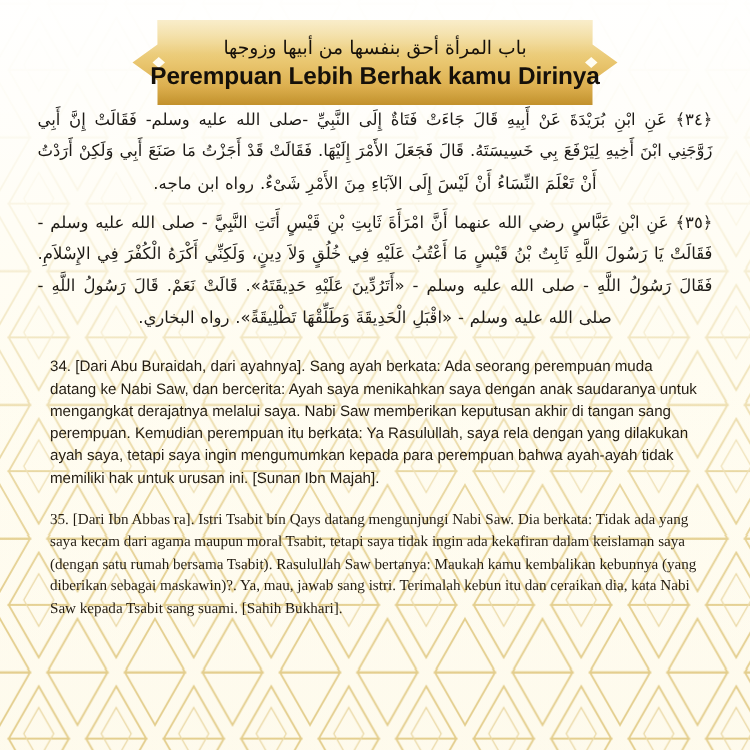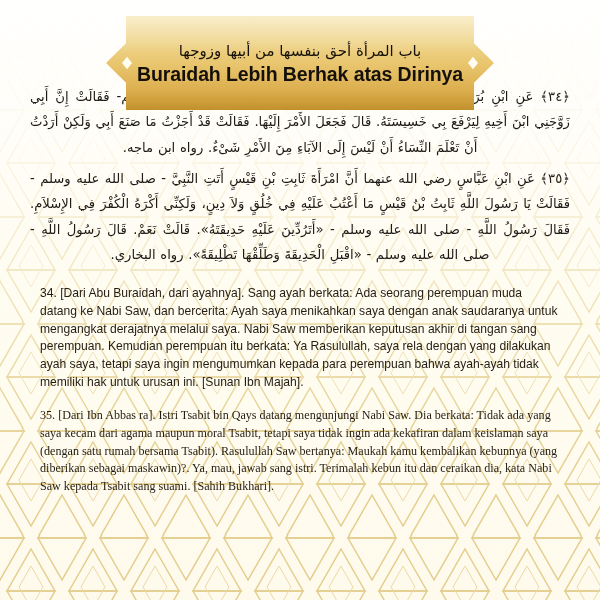--- a/index.html
+++ b/index.html
@@ -62,21 +62,21 @@
     left: 0;
     right: 0;
     top: 16px;
     z-index: 5;
     display: flex;
     justify-content: center;
   }
   .banner {
     position: relative;
     width: 404px;
-    height: 94px;
+    height: 68px;
   }
   .banner svg {
     position: absolute;
     inset: 0;
     width: 100%;
     height: 100%;
     display: block;
   }
   .banner-text {
     position: absolute;
@@ -219,21 +219,21 @@
                  L 28 54
                  L 8 38
                  L 28 22
                  Z" fill="url(#goldsheen)"></path>
 
         <polygon points="24,38 29,33 34,38 29,43" fill="#fffdf2"></polygon>
         <polygon points="370,38 375,33 380,38 375,43" fill="#fffdf2"></polygon>
       </svg>
       <div class="banner-text">
         <div class="banner-ar">باب المرأة أحق بنفسها من أبيها وزوجها</div>
-        <div class="banner-id">Buraidah Lebih Berhak atas Dirinya</div>
+        <div class="banner-id">Perempuan Lebih Berhak kamu Dirinya</div>
       </div>
     </div>
   </div>
 
   <div class="content">
 
     <p class="arabic-block b1">﴿٣٤﴾ عَنِ ابْنِ بُرَيْدَةَ عَنْ أَبِيهِ قَالَ جَاءَتْ فَتَاةٌ إِلَى النَّبِيِّ -صلى الله عليه وسلم- فَقَالَتْ إِنَّ أَبِي زَوَّجَنِي ابْنَ أَخِيهِ لِيَرْفَعَ بِي خَسِيسَتَهُ. قَالَ فَجَعَلَ الأَمْرَ إِلَيْهَا. فَقَالَتْ قَدْ أَجَزْتُ مَا صَنَعَ أَبِي وَلَكِنْ أَرَدْتُ أَنْ تَعْلَمَ النِّسَاءُ أَنْ لَيْسَ إِلَى الآبَاءِ مِنَ الأَمْرِ شَىْءٌ. رواه ابن ماجه.</p>
 
     <p class="arabic-block b2">﴿٣٥﴾ عَنِ ابْنِ عَبَّاسٍ رضي الله عنهما أَنَّ امْرَأَةَ ثَابِتِ بْنِ قَيْسٍ أَتَتِ النَّبِيَّ - صلى الله عليه وسلم - فَقَالَتْ يَا رَسُولَ اللَّهِ ثَابِتُ بْنُ قَيْسٍ مَا أَعْتُبُ عَلَيْهِ فِي خُلُقٍ وَلاَ دِينٍ، وَلَكِنِّي أَكْرَهُ الْكُفْرَ فِي الإِسْلاَمِ. فَقَالَ رَسُولُ اللَّهِ - صلى الله عليه وسلم - «أَتَرُدِّينَ عَلَيْهِ حَدِيقَتَهُ». قَالَتْ نَعَمْ. قَالَ رَسُولُ اللَّهِ - صلى الله عليه وسلم - «اقْبَلِ الْحَدِيقَةَ وَطَلِّقْهَا تَطْلِيقَةً». رواه البخاري.</p>
 

